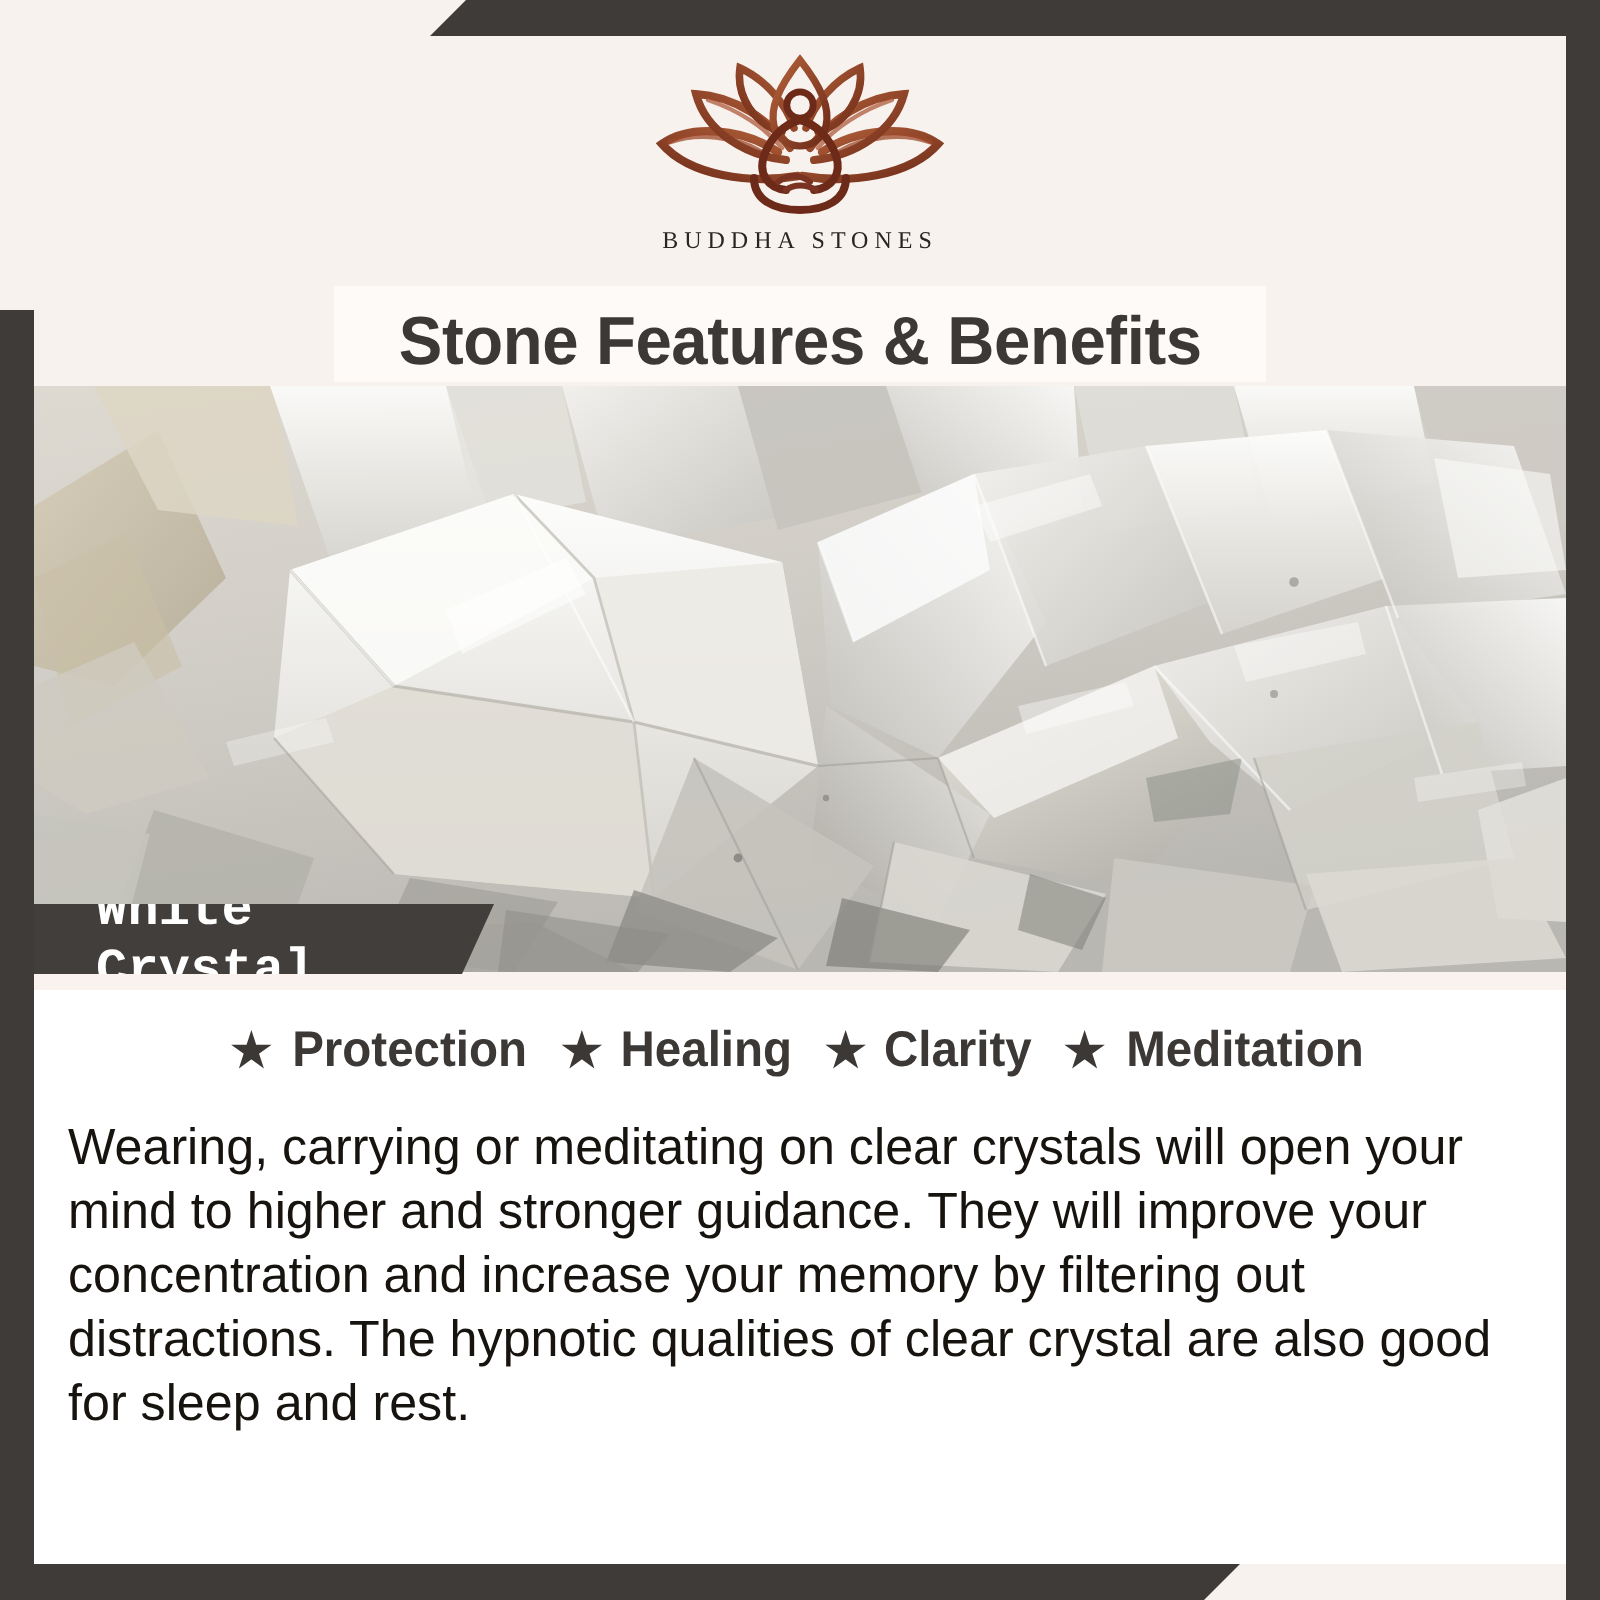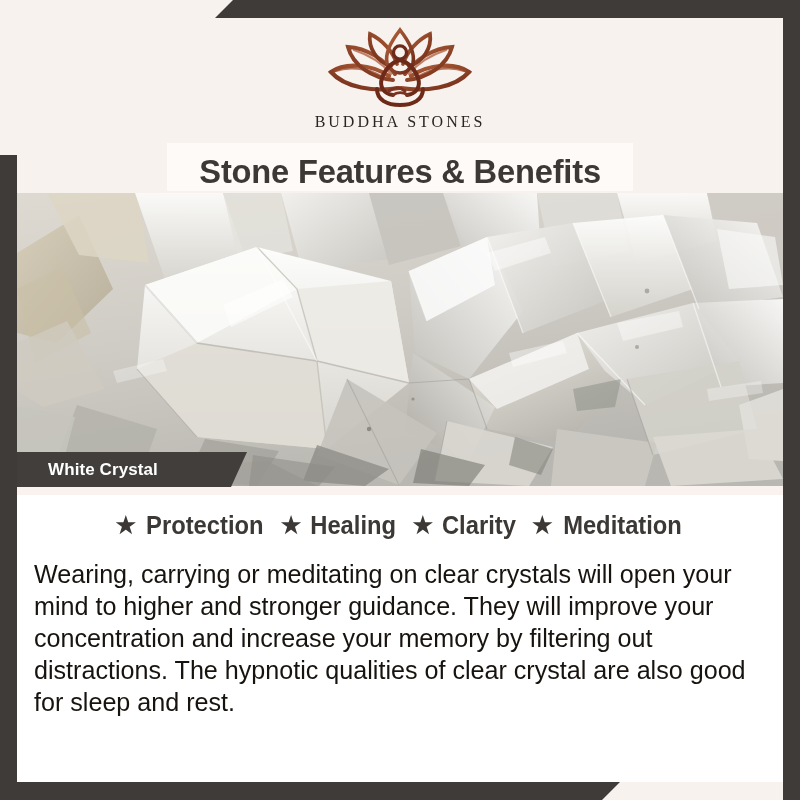--- a/index.html
+++ b/index.html
@@ -45,21 +45,21 @@
     z-index:2;
   }
   .logo-wrap {
     position:absolute; top:22px; left:0; width:800px;
     display:flex; flex-direction:column; align-items:center;
   }
   .logo-mark { width:170px; height:86px; display:block; }
   .brand-name {
     margin-top:5px;
     font-family:"Liberation Serif", serif;
-    font-size:16px;
+    font-size:12px;
     letter-spacing:3.0px;
     color:#2b2520;
     font-weight:400;
   }
   .title-band {
     position:absolute; top:143px; left:167px; width:466px; height:48px;
     background:#fdfaf7;
     display:flex; align-items:flex-end; justify-content:center;
     z-index:3;
   }
@@ -83,23 +83,23 @@
   .stone-label {
     position:absolute; left:17px; top:452px;
     width:230px; height:35px;
     background:#413e3b;
     clip-path:polygon(0 0, 100% 0, calc(100% - 16px) 100%, 0 100%);
     display:flex; align-items:center;
     z-index:4;
   }
   .stone-label span {
     margin-left:31px;
-    font-size:17px; font-weight:bold; color:#ffffff;
+    font-size:26px; font-weight:bold; color:#ffffff;
     letter-spacing:0.1px;
-    font-family:Liberation Sans, sans-serif;
+    font-family:Liberation Mono, monospace;
   }
 
   
   .panel {
     position:absolute; top:486px; left:17px; width:766px; height:296px;
     background:#ffffff; z-index:2;
   }
   .panel-top-strip {
     position:absolute; top:0; left:0; width:766px; height:9px;
     background:#f9f2ee;

